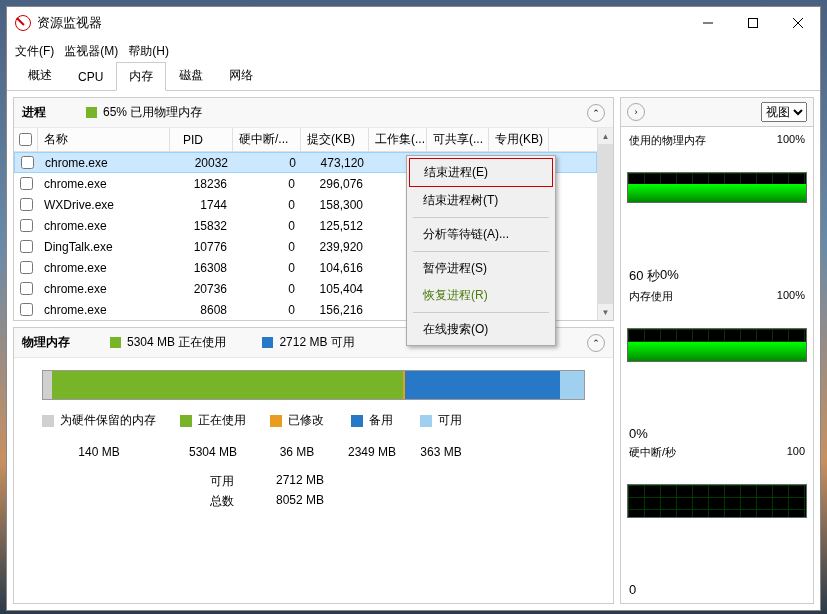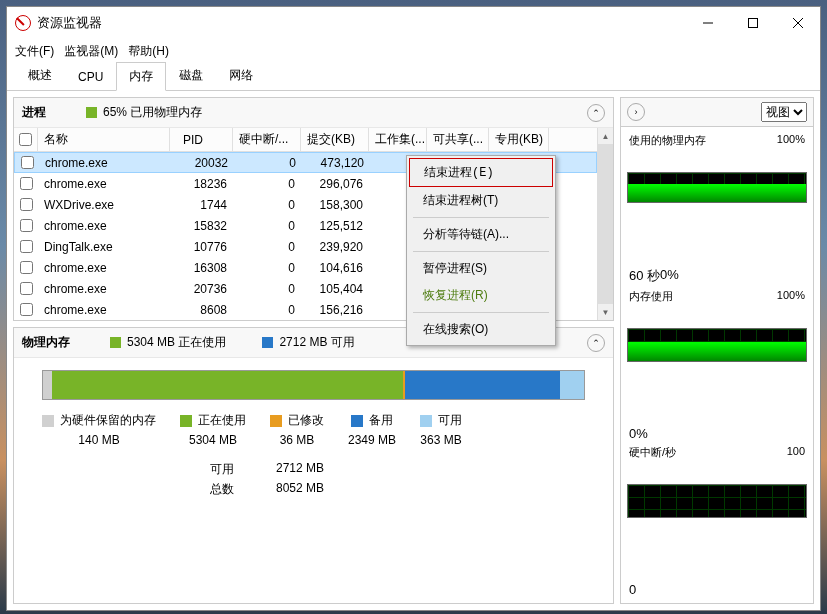--- a/index.html
+++ b/index.html
@@ -37,21 +37,21 @@
 .c-hard { width: 68px; text-align: right; }
 .c-commit { width: 68px; text-align: right; }
 .c-work { width: 58px; text-align: right; }
 .c-share { width: 62px; text-align: right; }
 .c-priv { width: 60px; text-align: right; }
 input[type=checkbox] { width: 13px; height: 13px; margin: 0; }
 .membar-wrap { padding: 12px 28px 12px 28px; }
 .membar { height: 30px; display: flex; border: 1px solid #999; }
 .membar > div { height: 100%; }
 .legend { display: flex; gap: 24px; padding: 0 28px 6px 28px; font-size: 12px; }
-.legend-col { display: flex; flex-direction: column; align-items: center; gap: 4px; }
+.legend-col { display: flex; flex-direction: column; align-items: center; gap: 16px; }
 .legend-row { display: flex; align-items: center; gap: 6px; }
 .swatch { width: 12px; height: 12px; }
 .summary { padding: 8px 0 8px 180px; font-size: 12px; }
 .summary-row { display: flex; gap: 20px; height: 20px; }
 .summary-row .k { width: 40px; text-align: right; }
 .summary-row .v { width: 70px; text-align: right; }
 .right-head { height: 30px; display: flex; align-items: center; padding: 0 6px; border: 1px solid #ccc; background: #f8f8f8; font-size: 12px; gap: 6px; }
 .right-head .circlebtn { width: 18px; height: 18px; border: 1px solid #aaa; border-radius: 50%; display: flex; align-items: center; justify-content: center; font-size: 9px; }
 .right-head select { font-size: 12px; height: 20px; margin-left: auto; }
 .graphs { flex: 1; border: 1px solid #ccc; border-top: none; padding: 6px; display: flex; flex-direction: column; gap: 4px; overflow: hidden; }
@@ -59,21 +59,21 @@
 .graph-head { display: flex; justify-content: space-between; font-size: 11px; padding: 0 2px; }
 .graph { flex: 1; background: #000; position: relative; border: 1px solid #666; overflow: hidden; }
 .graph-grid { position: absolute; inset: 0; background-image: linear-gradient(#003800 1px, transparent 1px), linear-gradient(90deg, #003800 1px, transparent 1px); background-size: 16px 12px; }
 .graph-fill { position: absolute; left: 0; right: 0; bottom: 0; }
 .graph-fill.g1 { background: linear-gradient(to bottom, #00ff00 0%, #008800 100%); }
 .graph-fill.g2 { background: #00d000; height: 3px; }
 .graph-foot { display: flex; justify-content: flex-start; font-size: 13px; padding: 0 2px; margin-top: 40px; }
 .context-menu { position: absolute; left: 406px; top: 155px; width: 150px; background: #f0f0f0; border: 1px solid #aaa; box-shadow: 2px 2px 4px rgba(0,0,0,0.3); padding: 2px; font-size: 12px; }
 .context-menu .mi { padding: 5px 14px; cursor: default; }
 .context-menu .mi.disabled { color: #4d7c0f; }
-.context-menu .mi.boxed { border: 1.5px solid #c00; font-family: Liberation Mono, monospace; }
+.context-menu .mi.boxed { border: 1.5px solid #c00; }
 .context-menu .sep { height: 1px; background: #ccc; margin: 3px 4px; }
 .scrollbar-stub { width: 16px; background: #f0f0f0; border-left: 1px solid #ddd; display: flex; flex-direction: column; }
 .scrollbar-stub .sbbtn { height: 16px; display:flex; align-items:center; justify-content:center; font-size:8px; color:#666; }
 </style>
 </head>
 <body>
 
 <div class="window">
   <div class="titlebar">
     <div class="appicon"></div>

